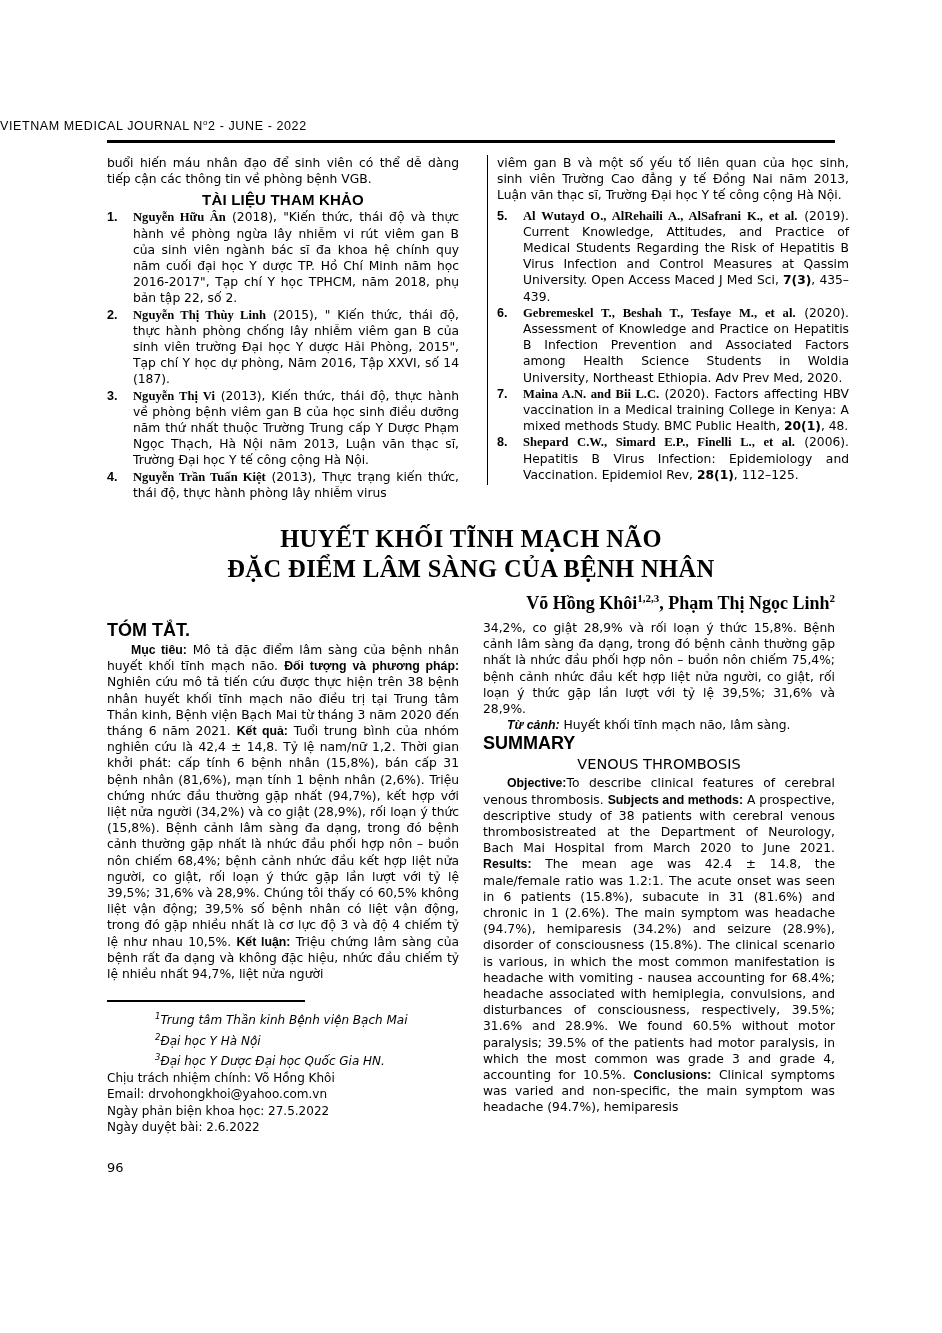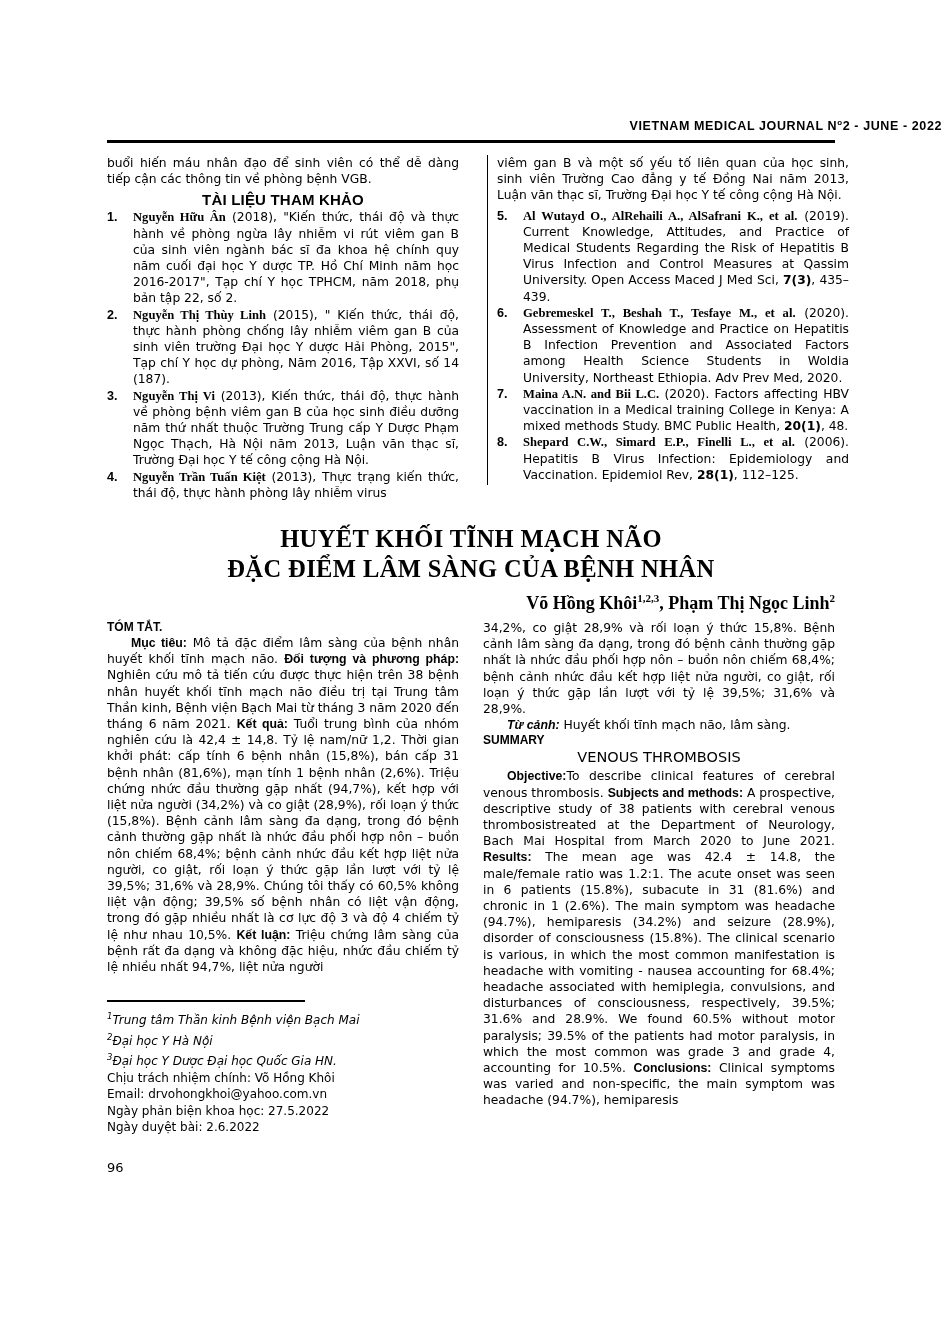--- a/index.html
+++ b/index.html
@@ -18,23 +18,23 @@
     background: #ffffff;
     overflow: hidden;
   }
 
   
   .running-head {
     position: absolute;
     left: 0;
     right: 0;
     top: 118px;
-    text-align: right;
+    text-align: left;
     font-family: "Liberation Sans", sans-serif;
-    font-weight: bold;
+    font-weight: normal;
     font-size: 12.5px;
     letter-spacing: 0.6px;
   }
   .running-head sup {
     font-size: 8px;
     vertical-align: super;
   }
   .head-rule {
     position: absolute;
     left: 107px;
@@ -156,21 +156,21 @@
   .main-col.right { left: 483px; }
 
   .indent { text-indent: 24px; }
 
   .b { font-family: "Liberation Sans", sans-serif; font-weight: bold; }
   .bi { font-family: "Liberation Sans", sans-serif; font-weight: bold; font-style: italic; }
 
   h3.sub-head {
     font-family: "Liberation Sans", sans-serif;
     font-weight: bold;
-    font-size: 12px;
+    font-size: 18px;
     margin: 0 0 1px 0;
   }
   .en-title {
     text-align: center;
     font-family: "DejaVu Sans", sans-serif;
     font-size: 14.5px;
     line-height: 19px;
     margin: 1px 0 1px 0;
   }
 
@@ -187,20 +187,21 @@
     position: absolute;
     left: 107px;
     top: 1008px;
     width: 352px;
     font-family: "DejaVu Sans", sans-serif;
     font-size: 12px;
     line-height: 16.5px;
   }
   .footnotes .affil {
     font-style: italic;
+    margin-left: 48px;
   }
   .footnotes .affil sup {
     font-size: 8.5px;
     vertical-align: super;
   }
   .page-number {
     position: absolute;
     left: 107px;
     top: 1160px;
     font-family: "DejaVu Sans", sans-serif;
@@ -269,21 +270,21 @@
   <div class="authors">
     <span>Võ Hồng Khôi</span><sup>1,2,3</sup><span>, </span><span>Phạm Thị Ngọc Linh</span><sup>2</sup>
   </div>
 
   <div class="main-col left">
     <h3 class="sub-head"><span>TÓM TẮT</span><span>.</span></h3>
     <p class="body-text indent"><span class="b">Mục tiêu:</span><span> Mô tả đặc điểm lâm sàng của bệnh nhân huyết khối tĩnh mạch não. </span><span class="b">Đối tượng và phương pháp:</span><span> Nghiên cứu mô tả tiến cứu được thực hiện trên 38 bệnh nhân huyết khối tĩnh mạch não điều trị tại Trung tâm Thần kinh, Bệnh viện Bạch Mai từ tháng 3 năm 2020 đến tháng 6 năm 2021. </span><span class="b">Kết quả:</span><span> Tuổi trung bình của nhóm nghiên cứu là 42,4 ± 14,8. Tỷ lệ nam/nữ 1,2. Thời gian khởi phát: cấp tính 6 bệnh nhân (15,8%), bán cấp 31 bệnh nhân (81,6%), mạn tính 1 bệnh nhân (2,6%). Triệu chứng nhức đầu thường gặp nhất (94,7%), kết hợp với liệt nửa người (34,2%) và co giật (28,9%), rối loạn ý thức (15,8%). Bệnh cảnh lâm sàng đa dạng, trong đó bệnh cảnh thường gặp nhất là nhức đầu phối hợp nôn – buồn nôn chiếm 68,4%; bệnh cảnh nhức đầu kết hợp liệt nửa người, co giật, rối loạn ý thức gặp lần lượt với tỷ lệ 39,5%; 31,6% và 28,9%. Chúng tôi thấy có 60,5% không liệt vận động; 39,5% số bệnh nhân có liệt vận động, trong đó gặp nhiều nhất là cơ lực độ 3 và độ 4 chiếm tỷ lệ như nhau 10,5%. </span><span class="b">Kết luận:</span><span> Triệu chứng lâm sàng của bệnh rất đa dạng và không đặc hiệu, nhức đầu chiếm tỷ lệ nhiều nhất 94,7%, liệt nửa người</span></p>
   </div>
 
   <div class="main-col right">
-    <p class="body-text">34,2%, co giật 28,9% và rối loạn ý thức 15,8%. Bệnh cảnh lâm sàng đa dạng, trong đó bệnh cảnh thường gặp nhất là nhức đầu phối hợp nôn – buồn nôn chiếm 68,4%; bệnh cảnh nhức đầu kết hợp liệt nửa người, co giật, rối loạn ý thức gặp lần lượt với tỷ lệ 39,5%; 31,6% và 28,9%.</p>
+    <p class="body-text">34,2%, co giật 28,9% và rối loạn ý thức 15,8%. Bệnh cảnh lâm sàng đa dạng, trong đó bệnh cảnh thường gặp nhất là nhức đầu phối hợp nôn – buồn nôn chiếm 75,4%; bệnh cảnh nhức đầu kết hợp liệt nửa người, co giật, rối loạn ý thức gặp lần lượt với tỷ lệ 39,5%; 31,6% và 28,9%.</p>
     <p class="body-text indent"><span class="bi">Từ cảnh:</span><span> Huyết khối tĩnh mạch não, lâm sàng.</span></p>
 
     <h3 class="sub-head">SUMMARY</h3>
     <div class="en-title">
       <div>VENOUS THROMBOSIS</div>
     </div>
     <p class="body-text indent"><span class="b">Objective:</span><span>To describe clinical features of cerebral venous thrombosis. </span><span class="b">Subjects and methods:</span><span> A prospective, descriptive study of 38 patients with cerebral venous thrombosistreated at the Department of Neurology, Bach Mai Hospital from March 2020 to June 2021. </span><span class="b">Results:</span><span> The mean age was 42.4 ± 14.8, the male/female ratio was 1.2:1. The acute onset was seen in 6 patients (15.8%), subacute in 31 (81.6%) and chronic in 1 (2.6%). The main symptom was headache (94.7%), hemiparesis (34.2%) and seizure (28.9%), disorder of consciousness (15.8%). The clinical scenario is various, in which the most common manifestation is headache with vomiting - nausea accounting for 68.4%; headache associated with hemiplegia, convulsions, and disturbances of consciousness, respectively, 39.5%; 31.6% and 28.9%. We found 60.5% without motor paralysis; 39.5% of the patients had motor paralysis, in which the most common was grade 3 and grade 4, accounting for 10.5%. </span><span class="b">Conclusions:</span><span> Clinical symptoms was varied and non-specific, the main symptom was headache (94.7%), hemiparesis</span></p>
   </div>
 
   <div class="foot-rule"></div>

